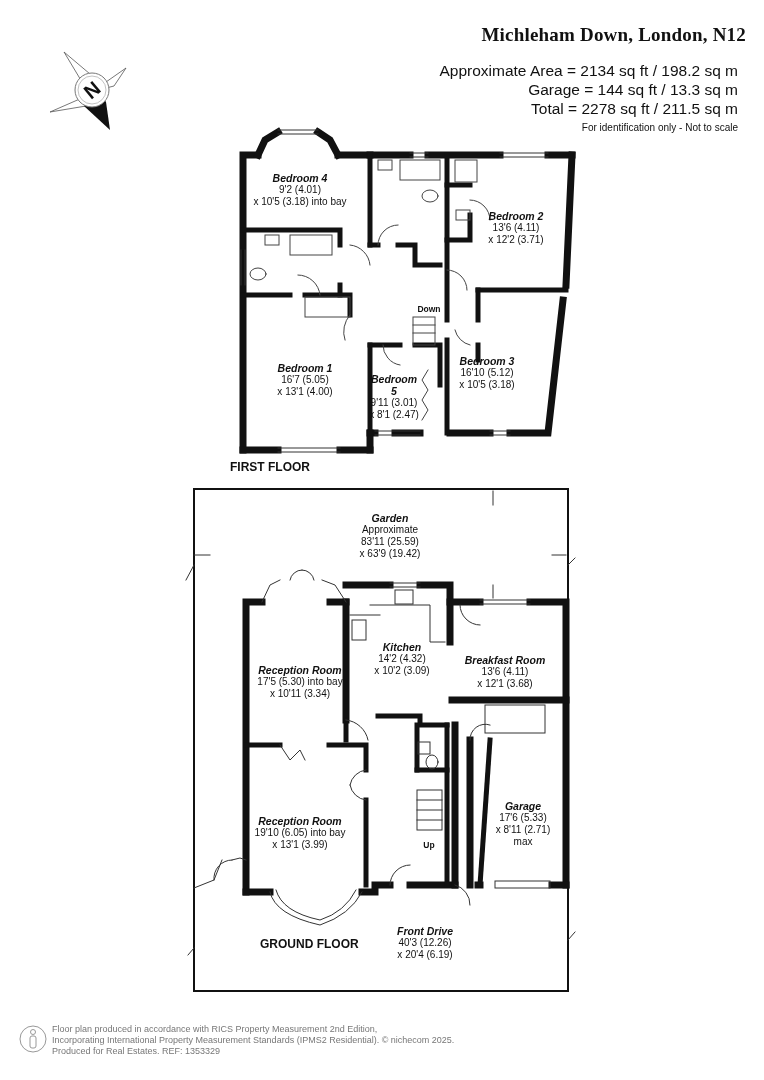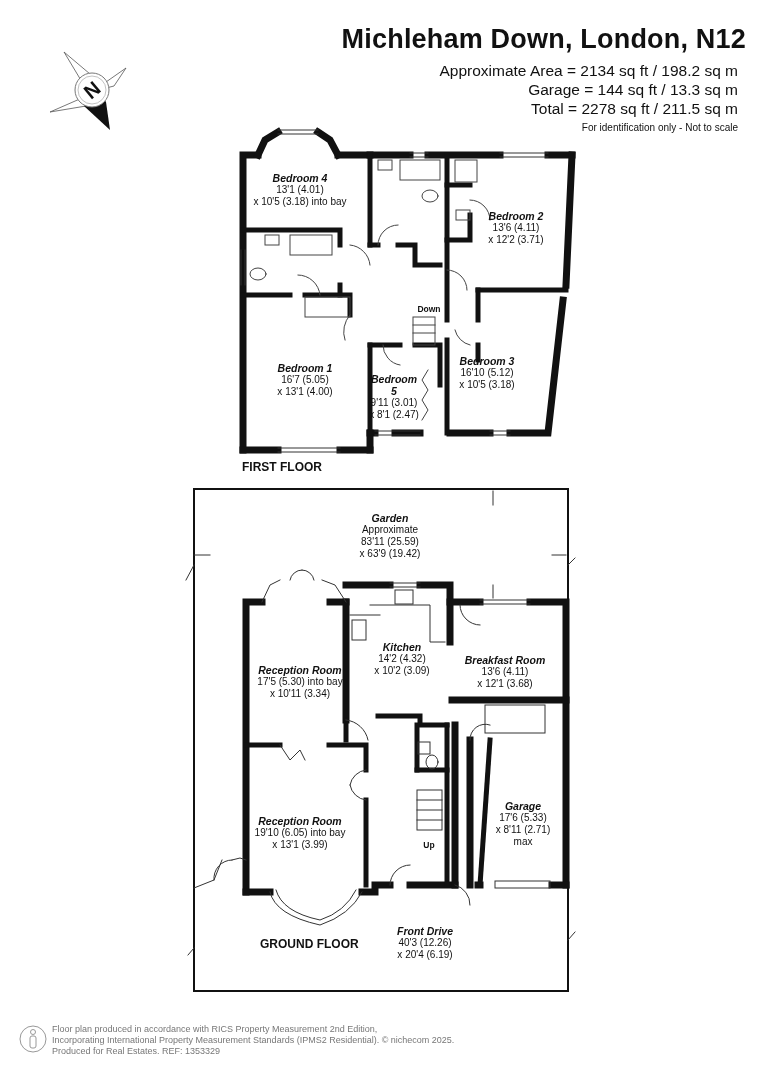--- a/index.html
+++ b/index.html
@@ -1,17 +1,17 @@
 <!DOCTYPE html>
 <html><head>
 <meta charset="utf-8">
 <style>
   html, body { margin:0; padding:0; background:#ffffff; }
   body { width:764px; height:1080px; position:relative; overflow:hidden; font-family:"Liberation Sans", sans-serif; color:#111; }
-  .title { position:absolute; right:18px; top:24px; font-weight:bold; font-size:27px; letter-spacing:0.2px; }
+  .title { position:absolute; right:18px; top:24px; font-weight:bold; font-size:19px; letter-spacing:0.2px;font-family:Liberation Serif, serif; }
   .area-line { position:absolute; right:26px; font-size:15.5px; text-align:right; }
   .disclaimer { position:absolute; right:26px; top:122px; font-size:10px; }
   .compass { position:absolute; left:48px; top:40px; width:100px; height:100px; }
   svg.plan { position:absolute; left:0; top:0; }
   .room { position:absolute; text-align:center; font-size:10px; line-height:12px; color:#111; transform:translateX(-50%); white-space:nowrap; }
   .room .name { font-weight:bold; font-size:10.5px;font-style:italic; }
   .floor-label { position:absolute; font-weight:bold; font-size:12px; }
   .small-label { position:absolute; font-weight:bold; font-size:8.5px; transform:translateX(-50%); }
   .footer { position:absolute; left:52px; top:1024px; font-size:9px; line-height:11px; color:#777; }
   .footer-icon { position:absolute; left:18px; top:1024px; width:30px; height:30px; }
@@ -193,21 +193,21 @@
       <line x1="194" y1="555" x2="210" y2="555"></line>
         <line x1="552" y1="555" x2="566" y2="555"></line>
       <line x1="493" y1="491" x2="493" y2="505"></line>
         <line x1="493" y1="585" x2="493" y2="598"></line>
     </g>
   </g>
 </svg>
 
 <div class="room" style="left:300px; top:172px">
   <div class="name">Bedroom 4</div>
-  <div>13'1 (4.01)</div>
+  <div>9'2 (4.01)</div>
   <div>x 10'5 (3.18) into bay</div>
 </div>
 <div class="room" style="left:516px; top:210px">
   <div class="name">Bedroom 2</div>
   <div>13'6 (4.11)</div>
   <div>x 12'2 (3.71)</div>
 </div>
 <div class="room" style="left:305px; top:362px">
   <div class="name">Bedroom 1</div>
   <div>16'7 (5.05)</div>
@@ -218,21 +218,21 @@
   <div class="name">5</div>
   <div>9'11 (3.01)</div>
   <div>x 8'1 (2.47)</div>
 </div>
 <div class="room" style="left:487px; top:355px">
   <div class="name">Bedroom 3</div>
   <div>16'10 (5.12)</div>
   <div>x 10'5 (3.18)</div>
 </div>
 <div class="small-label" style="left:429px; top:304px">Down</div>
-<div class="floor-label" style="left:242px; top:460px">FIRST FLOOR</div>
+<div class="floor-label" style="left:230px; top:460px">FIRST FLOOR</div>
 
 <div class="room" style="left:390px; top:512px">
   <div class="name">Garden</div>
   <div>Approximate</div>
   <div>83'11 (25.59)</div>
   <div>x 63'9 (19.42)</div>
 </div>
 <div class="room" style="left:402px; top:641px">
   <div class="name">Kitchen</div>
   <div>14'2 (4.32)</div>

